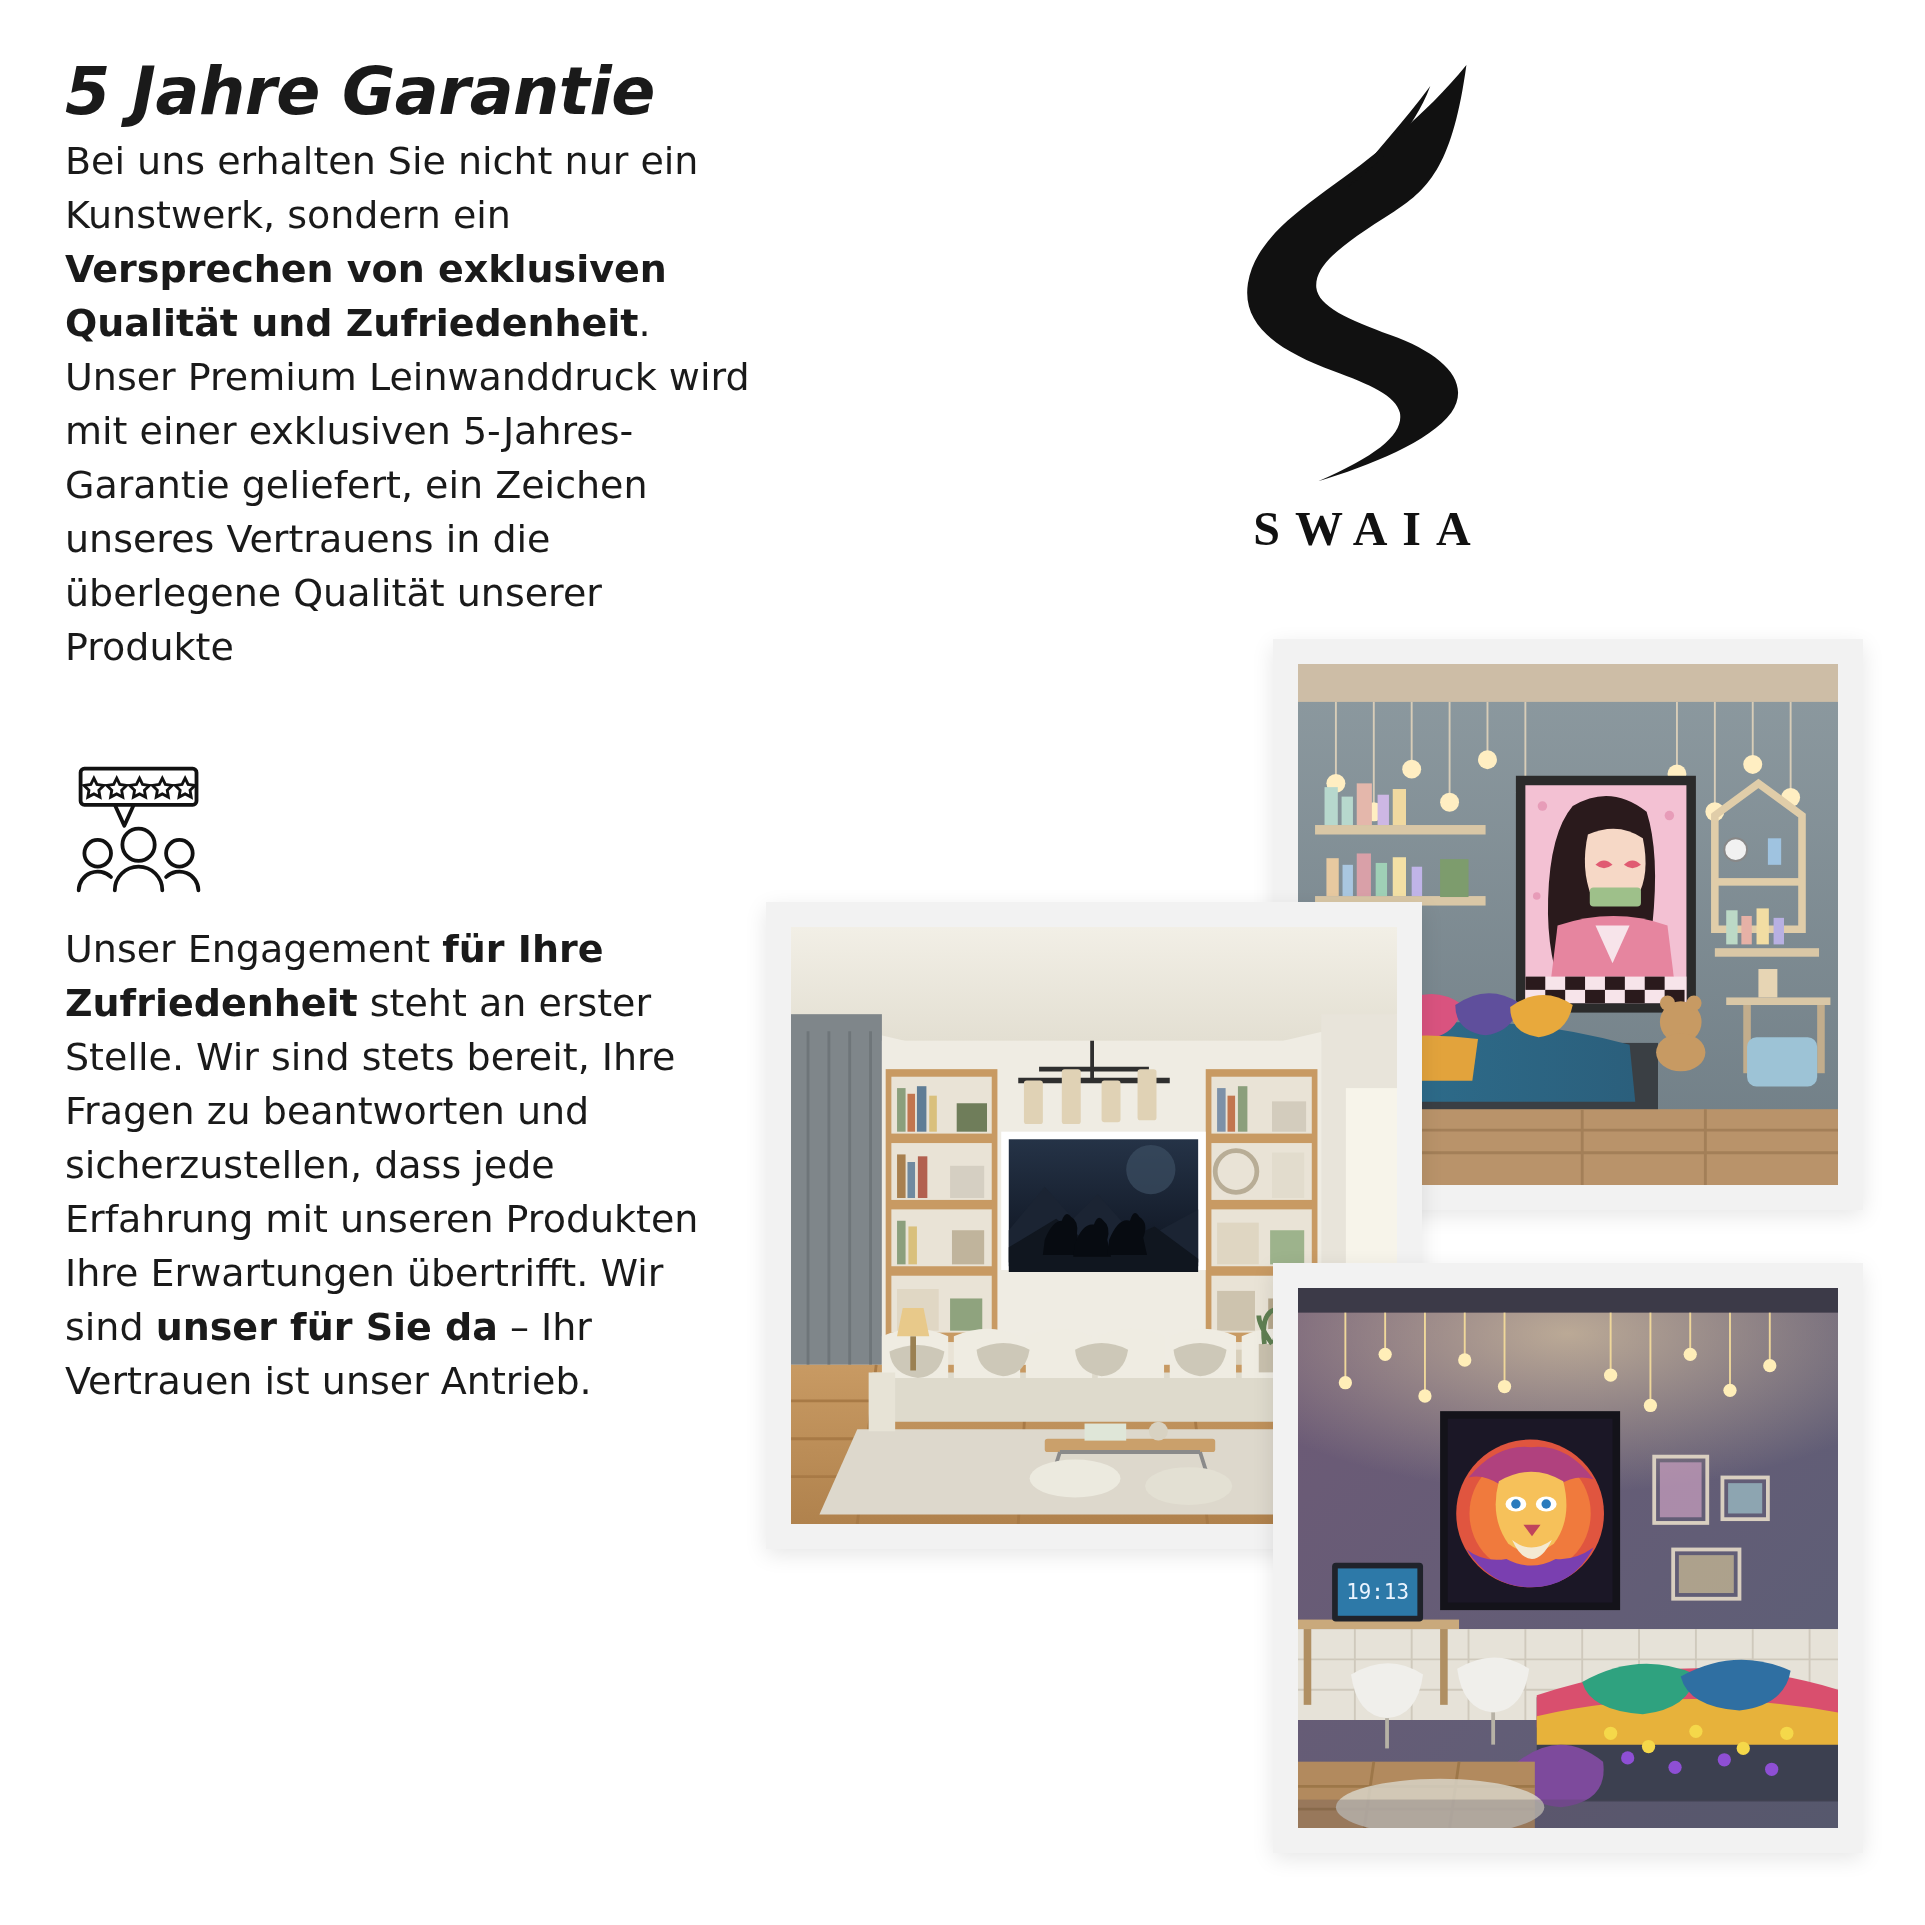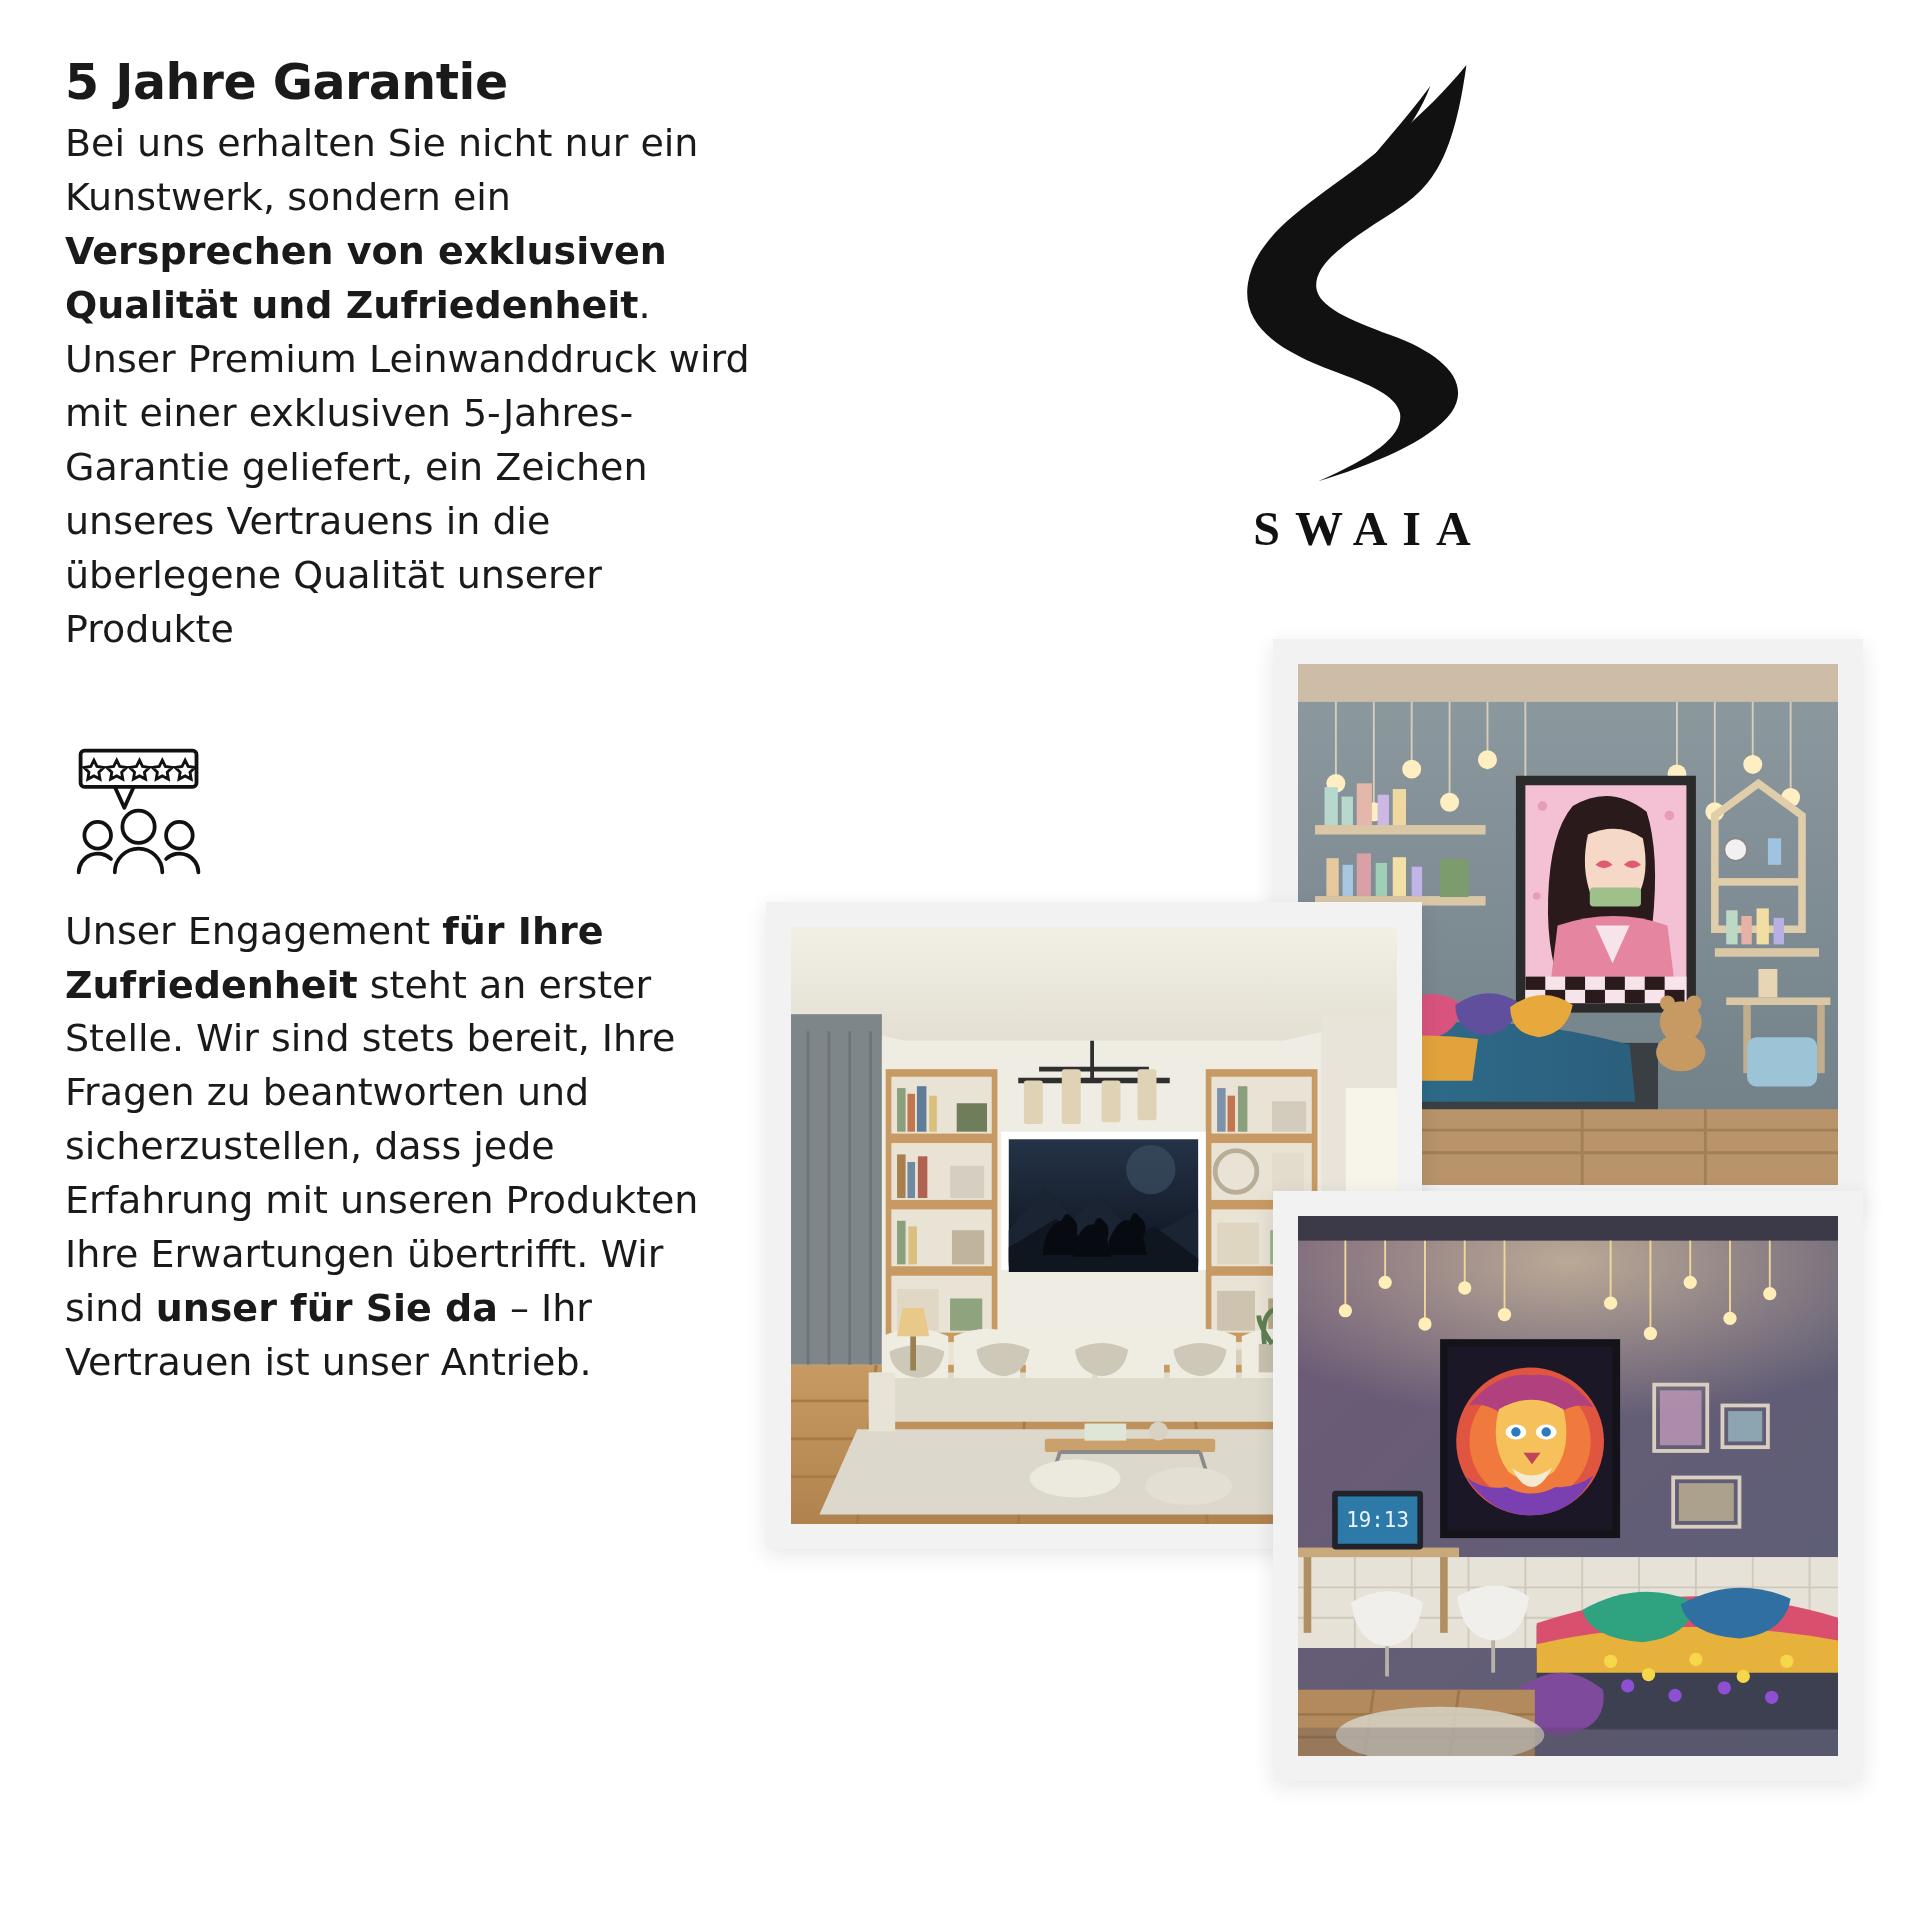--- a/index.html
+++ b/index.html
@@ -27,25 +27,26 @@
   
   .badge {
     width: 181px;
     height: 143px;
     position: relative;
     margin-left: 11.4px;
   }
   .badge svg { display:block; }
 
   .heading {
-    font-size: 49px;
+    font-size: 65px;
     font-weight: 700;
     letter-spacing: -0.5px;
     margin: 17px 0 5.7px 0;
     line-height: 1.15;
+    font-style: italic;
   }
   .para {
     font-size: 38px;
     line-height: 1.42;
     font-weight: 400;
     margin: 0;
     max-width: 685px;
   }
   .para b { font-weight: 700; }
 
@@ -66,21 +67,21 @@
   }
   .photo .inner {
     position: absolute;
     inset: 25px;
     overflow: hidden;
   }
   .photo.shadowed { box-shadow: 0 5.7px 21px rgba(0,0,0,0.10); }
 
   #photo-anime { left: 1273px; top: 639px; width: 590px; height: 571px; }
   #photo-living { left: 766px; top: 902px; width: 656px; height: 647px; }
-  #photo-lion  { left: 1273px; top: 1191px; width: 590px; height: 590px; text-align: center; }
+  #photo-lion  { left: 1273px; top: 1263px; width: 590px; height: 590px; text-align: center; }
 
   .inner svg { display:block; width:100%; height:100%; }
 
   
   .logo-wrap {
     position: absolute;
     left: 1208px;
     top: 57px;
     width: 323px;
     text-align: center;

